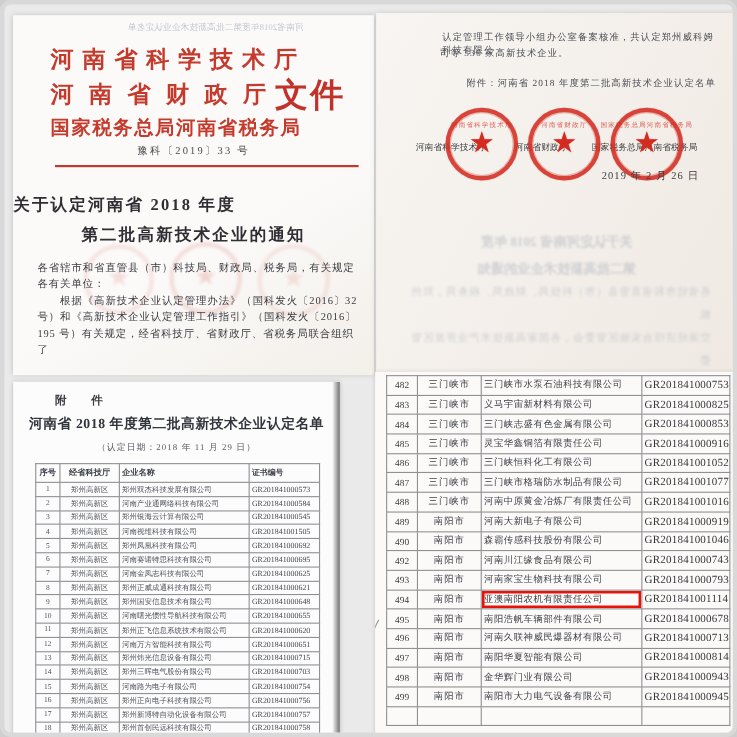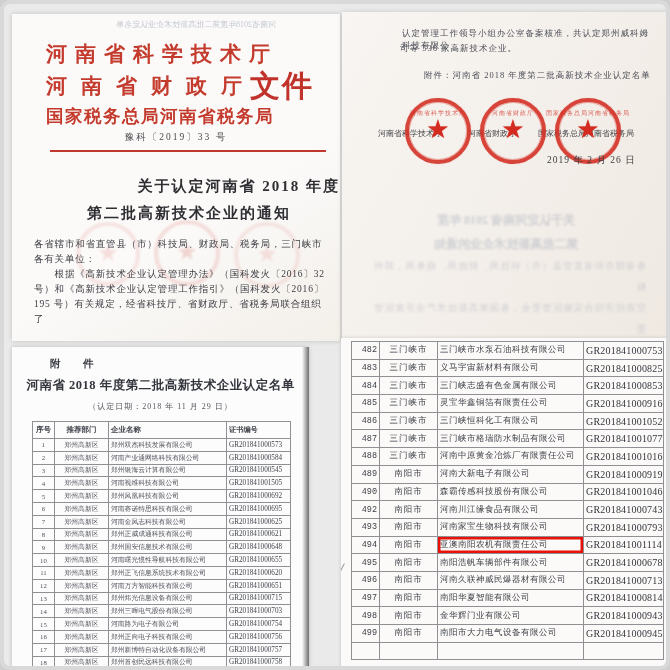--- a/index.html
+++ b/index.html
@@ -15,22 +15,22 @@
 
   
   .ghost-top{position:absolute;top:5px;left:50px;right:10px;text-align:center;font-size:8px;color:#8a93a6;
              opacity:.5;filter:blur(.6px);transform:scaleX(-1);}
   .lh1{position:absolute;top:26px;left:34px;font-size:21px;font-weight:bold;color:#c43b2d;letter-spacing:8px;white-space:nowrap;}
   .lh2{position:absolute;top:58px;left:34px;font-size:21px;font-weight:bold;color:#c43b2d;letter-spacing:14px;white-space:nowrap;}
   .wenjian{position:absolute;top:52px;left:238px;font-size:30px;font-weight:bold;color:#c0322a;letter-spacing:2px;}
   .lh3{position:absolute;top:90px;left:34px;font-size:17.5px;font-weight:bold;color:#c43b2d;letter-spacing:1.5px;white-space:nowrap;}
   .docnum{position:absolute;top:117px;left:0;width:100%;text-align:center;font-size:9.5px;color:#4a4a4e;letter-spacing:2px;}
   .redrule{position:absolute;top:136px;left:38px;right:14px;height:2px;background:#bf3a2c;}
-  .t1{position:absolute;top:163px;left:0;width:100%;text-align:right;font-size:15px;font-weight:bold;color:#2f2f33;letter-spacing:2px;}
-  .t2{position:absolute;top:190px;left:0;width:100%;text-align:center;font-size:15px;font-weight:bold;color:#2f2f33;letter-spacing:2px;margin-left:13px;}
+  .t1{position:absolute;top:163px;left:0;width:100%;text-align:left;font-size:15px;font-weight:bold;color:#2f2f33;letter-spacing:2px;}
+  .t2{position:absolute;top:190px;left:0;width:100%;text-align:center;font-size:15px;font-weight:bold;color:#2f2f33;letter-spacing:2px;}
   .body1{position:absolute;top:223px;left:22px;right:12px;font-size:9.5px;line-height:15px;color:#3c3c42;
          letter-spacing:.8px;filter:blur(.25px);}
   .ghost-seal{position:absolute;border:4px solid rgba(205,55,45,.8);border-radius:50%;opacity:.14;filter:blur(1.3px);}
   .ghost-seal .star{position:absolute;left:50%;top:50%;transform:translate(-50%,-54%);color:#cd372d;font-size:24px;}
 
   
   .p2line{position:absolute;left:60px;right:16px;font-size:8.5px;color:#4a4c55;letter-spacing:1px;filter:blur(.3px);}
   .attach{position:absolute;top:58px;left:82px;font-size:8.5px;color:#4a4c55;letter-spacing:1px;filter:blur(.3px);}
   .agency{position:absolute;top:116px;font-size:8px;color:#3c3c40;white-space:nowrap;filter:blur(.3px);}
   .seal{position:absolute;top:86px;width:58px;height:58px;border:4px solid rgba(211,43,32,.88);border-radius:50%;
@@ -53,21 +53,21 @@
   .tbl3 .c0{width:22px;text-align:center;}
   .tbl3 .c1{width:54px;text-align:center;}
   .tbl3 .c2{width:118px;text-align:left;}
   .tbl3 .c3{width:64px;text-align:left;font-size:7.2px;color:#43454c;}
   .att-label{position:absolute;top:10px;left:38px;font-size:10.5px;font-weight:bold;color:#3a3c44;letter-spacing:6px;filter:blur(.3px);}
   .t3title{position:absolute;top:30px;left:0;width:100%;text-align:center;font-size:12.5px;font-weight:bold;color:#33353c;letter-spacing:.5px;filter:blur(.3px);}
   .t3date{position:absolute;top:54px;left:0;width:100%;text-align:center;font-size:8px;color:#55575f;letter-spacing:1px;filter:blur(.4px);}
   
   .tbl4{top:3px;left:10px;width:312px;font-size:8.5px;color:#3d3f47;}
   .tbl4 td{height:17.7px;filter:blur(.25px);}
-  .tbl4 .c0{width:28px;text-align:right;font-family:Liberation Mono, monospace;}
+  .tbl4 .c0{width:28px;text-align:center;}
   .tbl4 .c1{width:58px;text-align:center;letter-spacing:1px;}
   .tbl4 .c2{width:146px;text-align:left;letter-spacing:.5px;}
   .tbl4 .c3{width:80px;text-align:left;font-size:10px;color:#34363c;letter-spacing:.2px;}
   .tbl4 td.hl{box-shadow:inset 0 0 0 2.5px #ea1208;}
   .checkmark{position:absolute;left:-4px;top:222px;font-size:13px;color:#9aa0a8;transform:rotate(-10deg);}
 </style>
 </head>
 <body>
 
 <div class="canvas">
@@ -85,21 +85,21 @@
       </div>
     <div class="ghost-seal" style="left:142px;top:206px;width:58px;height:58px;opacity:.18;">
         <span class="star">★</span>
       </div>
     <div class="ghost-seal" style="left:222px;top:208px;width:58px;height:58px;opacity:.12;">
         <span class="star">★</span>
       </div>
     <div class="t1">关于认定河南省 2018 年度</div>
     <div class="t2">第二批高新技术企业的通知</div>
     <div class="body1" data-list="page1.body_lines">
-        <div>各省辖市和省直管县（市）科技局、财政局、税务局，三门峡市</div>
+        <div>各省辖市和省直管县（市）科技局、财政局、税务局，有关规定</div>
         <div>各有关单位：</div>
         <div>　　根据《高新技术企业认定管理办法》（国科发火〔2016〕32</div>
         <div>号）和《高新技术企业认定管理工作指引》（国科发火〔2016〕</div>
         <div>195 号）有关规定，经省科技厅、省财政厅、省税务局联合组织了</div>
       </div>
   </div>
 
   <div class="page p2">
     <div class="p2line" style="top:16px;">认定管理工作领导小组办公室备案核准，共认定郑州威科姆科技有限公</div>
     <div class="p2line" style="top:31px;left:58px;">司等 536 家高新技术企业。</div>
@@ -135,21 +135,21 @@
   </div>
 
   <div class="page p3">
     <div class="att-label">附　件</div>
     <div class="t3title">河南省 2018 年度第二批高新技术企业认定名单</div>
     <div class="t3date">（认定日期：2018 年 11 月 29 日）</div>
     <table class="tbl tbl3">
       <thead>
         <tr>
           <th class="c0">序号</th>
-          <th class="c1">推荐部门</th>
+          <th class="c1">经省科技厅</th>
           <th class="c2">企业名称</th>
           <th class="c3">证书编号</th>
         </tr>
       </thead>
       <tbody>
           <tr>
             <td class="c0">1</td>
             <td class="c1">郑州高新区</td>
             <td class="c2">郑州双杰科技发展有限公司</td>
             <td class="c3">GR201841000573</td>

